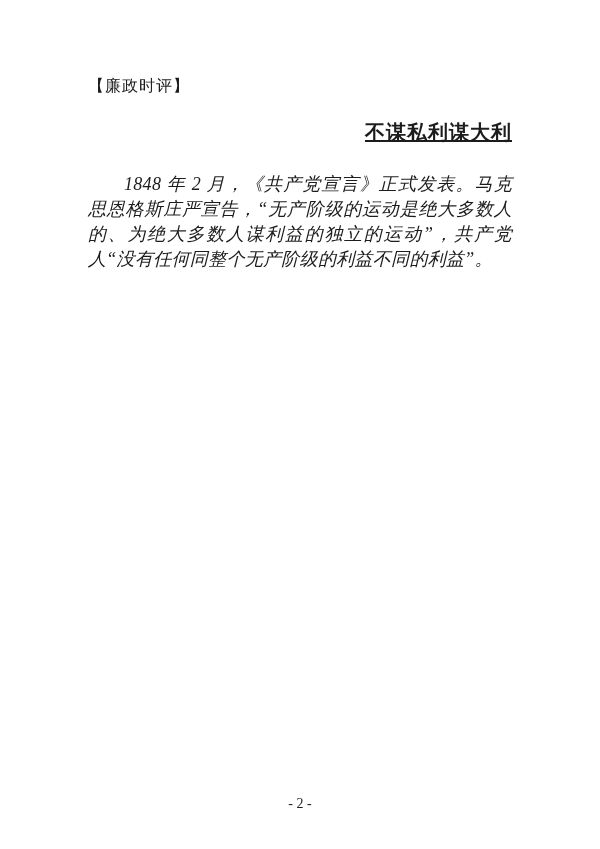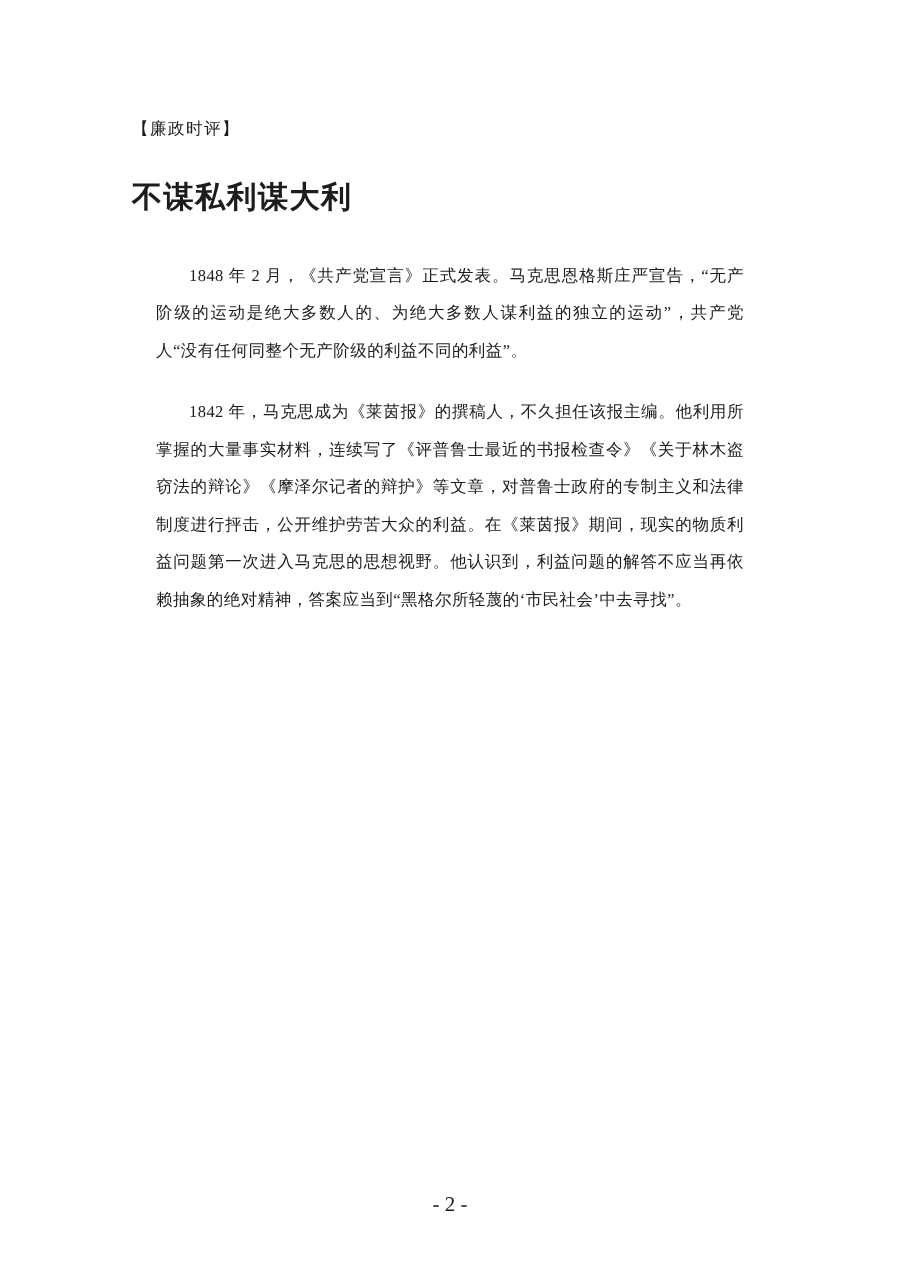--- a/index.html
+++ b/index.html
@@ -12,43 +12,45 @@
     width: 600px;
     height: 849px;
     box-sizing: border-box;
     background: #ffffff;
     padding: 76px 88px 0 88px;
     font-family: "Liberation Serif", "DejaVu Serif", serif;
     color: #1c1c1c;
     overflow: hidden;
   }
   .section-label {
-    font-size: 11px;
+    font-size: 16px;
     line-height: 20px;
     letter-spacing: 1px;
   }
   .doc-title {
     margin-top: 24px;
-    text-align: left;
+    text-align: right;
     font-size: 20px;
     font-weight: bold;
     line-height: 24px;
     letter-spacing: 1px;
+    text-decoration: underline;
   }
   .body-text {
     margin-top: 28px;
   }
   .body-text p {
-    margin: 16px;
-    font-size: 11px;
+    margin: 0;
+    font-size: 18px;
     line-height: 25px;
     text-align: justify;
     text-justify: inter-ideograph;
     text-indent: 2em;
     letter-spacing: 0.3px;
+    font-style: italic;
   }
   .page-number {
     position: absolute;
     left: 0;
     right: 0;
     bottom: 36px;
     text-align: center;
     font-size: 14px;
     line-height: 18px;
     color: #1c1c1c;
@@ -57,17 +59,16 @@
 </head>
 <body>
 
 <div class="page">
   <div class="section-label">【廉政时评】</div>
 
   <h1 class="doc-title">不谋私利谋大利</h1>
 
   <div class="body-text">
     <p>1848 年 2 月，《共产党宣言》正式发表。马克思恩格斯庄严宣告，“无产阶级的运动是绝大多数人的、为绝大多数人谋利益的独立的运动”，共产党人“没有任何同整个无产阶级的利益不同的利益”。</p>
-    <p>1842 年，马克思成为《莱茵报》的撰稿人，不久担任该报主编。他利用所掌握的大量事实材料，连续写了《评普鲁士最近的书报检查令》《关于林木盗窃法的辩论》《摩泽尔记者的辩护》等文章，对普鲁士政府的专制主义和法律制度进行抨击，公开维护劳苦大众的利益。在《莱茵报》期间，现实的物质利益问题第一次进入马克思的思想视野。他认识到，利益问题的解答不应当再依赖抽象的绝对精神，答案应当到“黑格尔所轻蔑的‘市民社会’中去寻找”。</p>
   </div>
 
   <div class="page-number">- 2 -</div>
 </div>
 
 </body></html>

